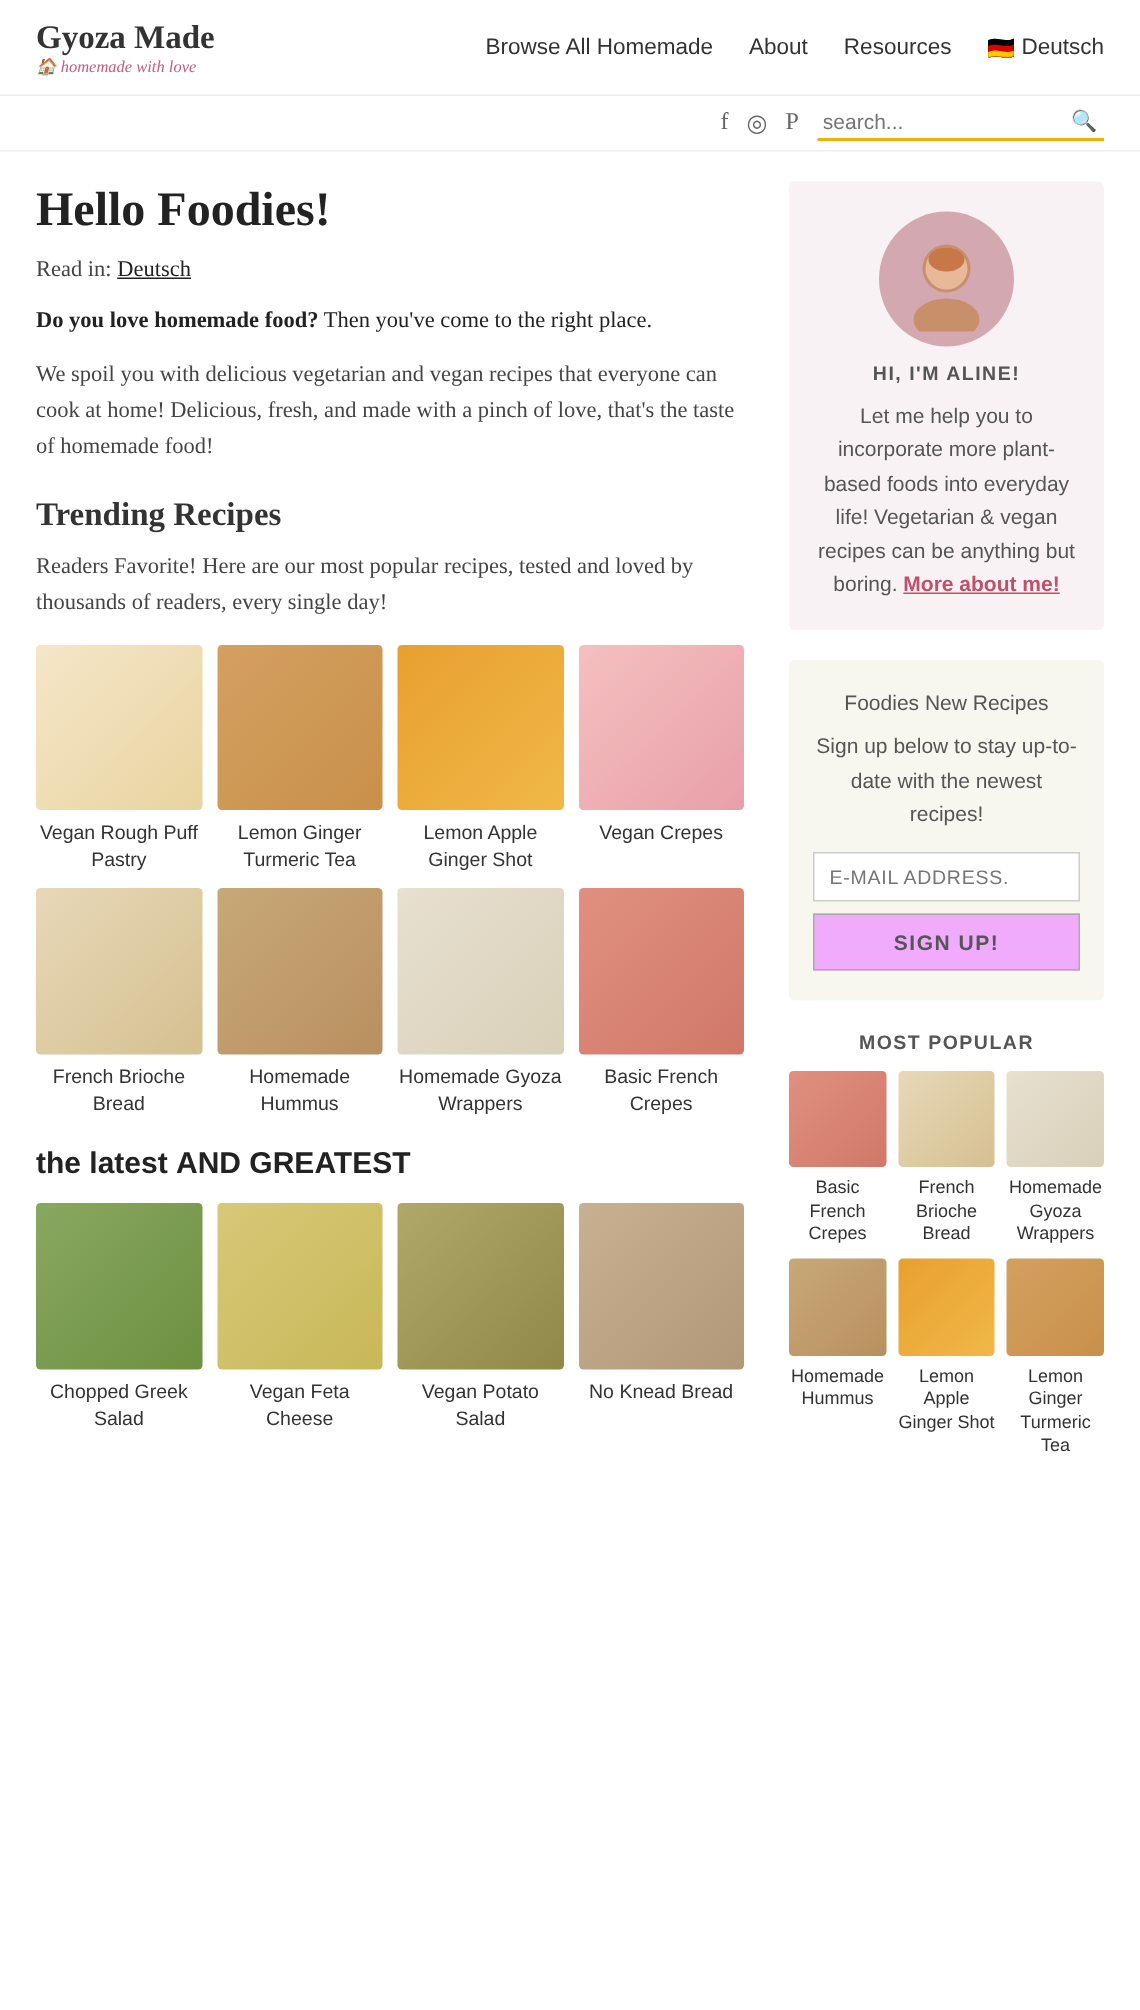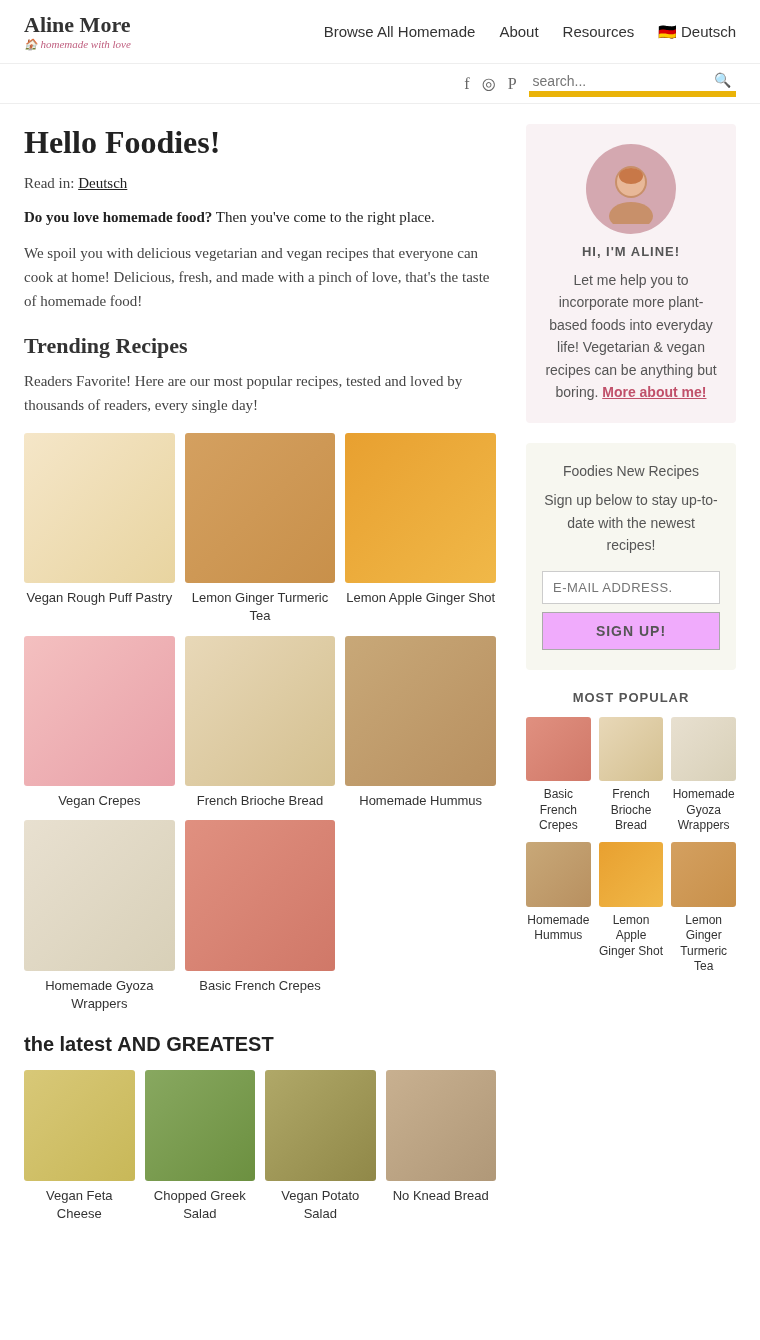--- a/index.html
+++ b/index.html
@@ -23,21 +23,21 @@
     
     .top-bar-secondary {
       display: flex;
       justify-content: flex-end;
       align-items: center;
       gap: 12px;
       padding: 6px 24px;
       border-bottom: 1px solid #eee;
     }
     .social-icon { font-size: 16px; color: #666; cursor: pointer; }
-    .search-bar { display: flex; align-items: center; border-bottom: 6px solid #eab308; padding: 2px 4px; gap: 22px; }
+    .search-bar { display: flex; align-items: center; border-bottom: 2px solid #eab308; padding: 2px 4px; gap: 6px; }
     .search-bar input { border: none; outline: none; font-size: 14px; width: 160px; color: #999; font-family: sans-serif; }
     .search-icon { color: #666; font-size: 14px; cursor: pointer; }
 
     
     .page-layout {
       display: flex;
       gap: 0;
       padding: 0 24px;
       margin-top: 20px;
     }
@@ -51,21 +51,21 @@
     .intro-bold { font-size: 15px; color: #222; margin-bottom: 12px; line-height: 1.5; }
     .intro-bold strong { font-weight: bold; }
     .intro-text { font-size: 15px; color: #444; line-height: 1.6; margin-bottom: 20px; }
 
     h2.trending { font-size: 22px; font-family: Georgia, serif; font-weight: bold; margin-bottom: 10px; }
     .trending-desc { font-size: 15px; color: #444; line-height: 1.6; margin-bottom: 16px; }
 
     
     .recipe-grid {
       display: grid;
-      grid-template-columns: repeat(3, 1fr);
+      grid-template-columns: repeat(4, 1fr);
       gap: 10px;
       margin-bottom: 20px;
     }
     .recipe-card { display: flex; flex-direction: column; align-items: center; }
     .recipe-img-placeholder {
       width: 100%;
       aspect-ratio: 1/1;
       border-radius: 3px;
       margin-bottom: 6px;
     }
@@ -156,21 +156,21 @@
     .img-light { background: linear-gradient(135deg, #e8e0d0 0%, #d8d0b8 100%); }
     .img-warm { background: linear-gradient(135deg, #c8b090 0%, #b09878 100%); }
     .img-salmon { background: linear-gradient(135deg, #e09080 0%, #d07868 100%); }
     .img-olive { background: linear-gradient(135deg, #b0a868 0%, #908848 100%); }
   </style>
 </head>
 <body>
 
 <header>
   <div class="logo-area">
-    <span class="logo-name">Aline More</span>
+    <span class="logo-name">Gyoza Made</span>
     <span class="logo-tagline">
       <span>🏠</span>
       <span>homemade with love</span>
     </span>
   </div>
   <nav>
     <a>Browse All Homemade</a>
     <a>About</a>
     <a>Resources</a>
     <span class="lang-btn">
@@ -245,26 +245,26 @@
     <span class="recipe-title">Basic French Crepes</span>
   </div>
       </div>
 
     <h2 class="latest">
       <span>the latest <strong>AND GREATEST</strong></span>
     </h2>
 
     <div class="recipe-grid" id="latest-grid" style="grid-template-columns: repeat(4, 1fr);">
         <div class="recipe-card">
+    <div class="recipe-img-placeholder img-green"></div>
+    <span class="recipe-title">Chopped Greek Salad</span>
+  </div>
+        <div class="recipe-card">
     <div class="recipe-img-placeholder img-yellow"></div>
     <span class="recipe-title">Vegan Feta Cheese</span>
-  </div>
-        <div class="recipe-card">
-    <div class="recipe-img-placeholder img-green"></div>
-    <span class="recipe-title">Chopped Greek Salad</span>
   </div>
         <div class="recipe-card">
     <div class="recipe-img-placeholder img-olive"></div>
     <span class="recipe-title">Vegan Potato Salad</span>
   </div>
         <div class="recipe-card">
     <div class="recipe-img-placeholder img-warm"></div>
     <span class="recipe-title">No Knead Bread</span>
   </div>
       </div>

